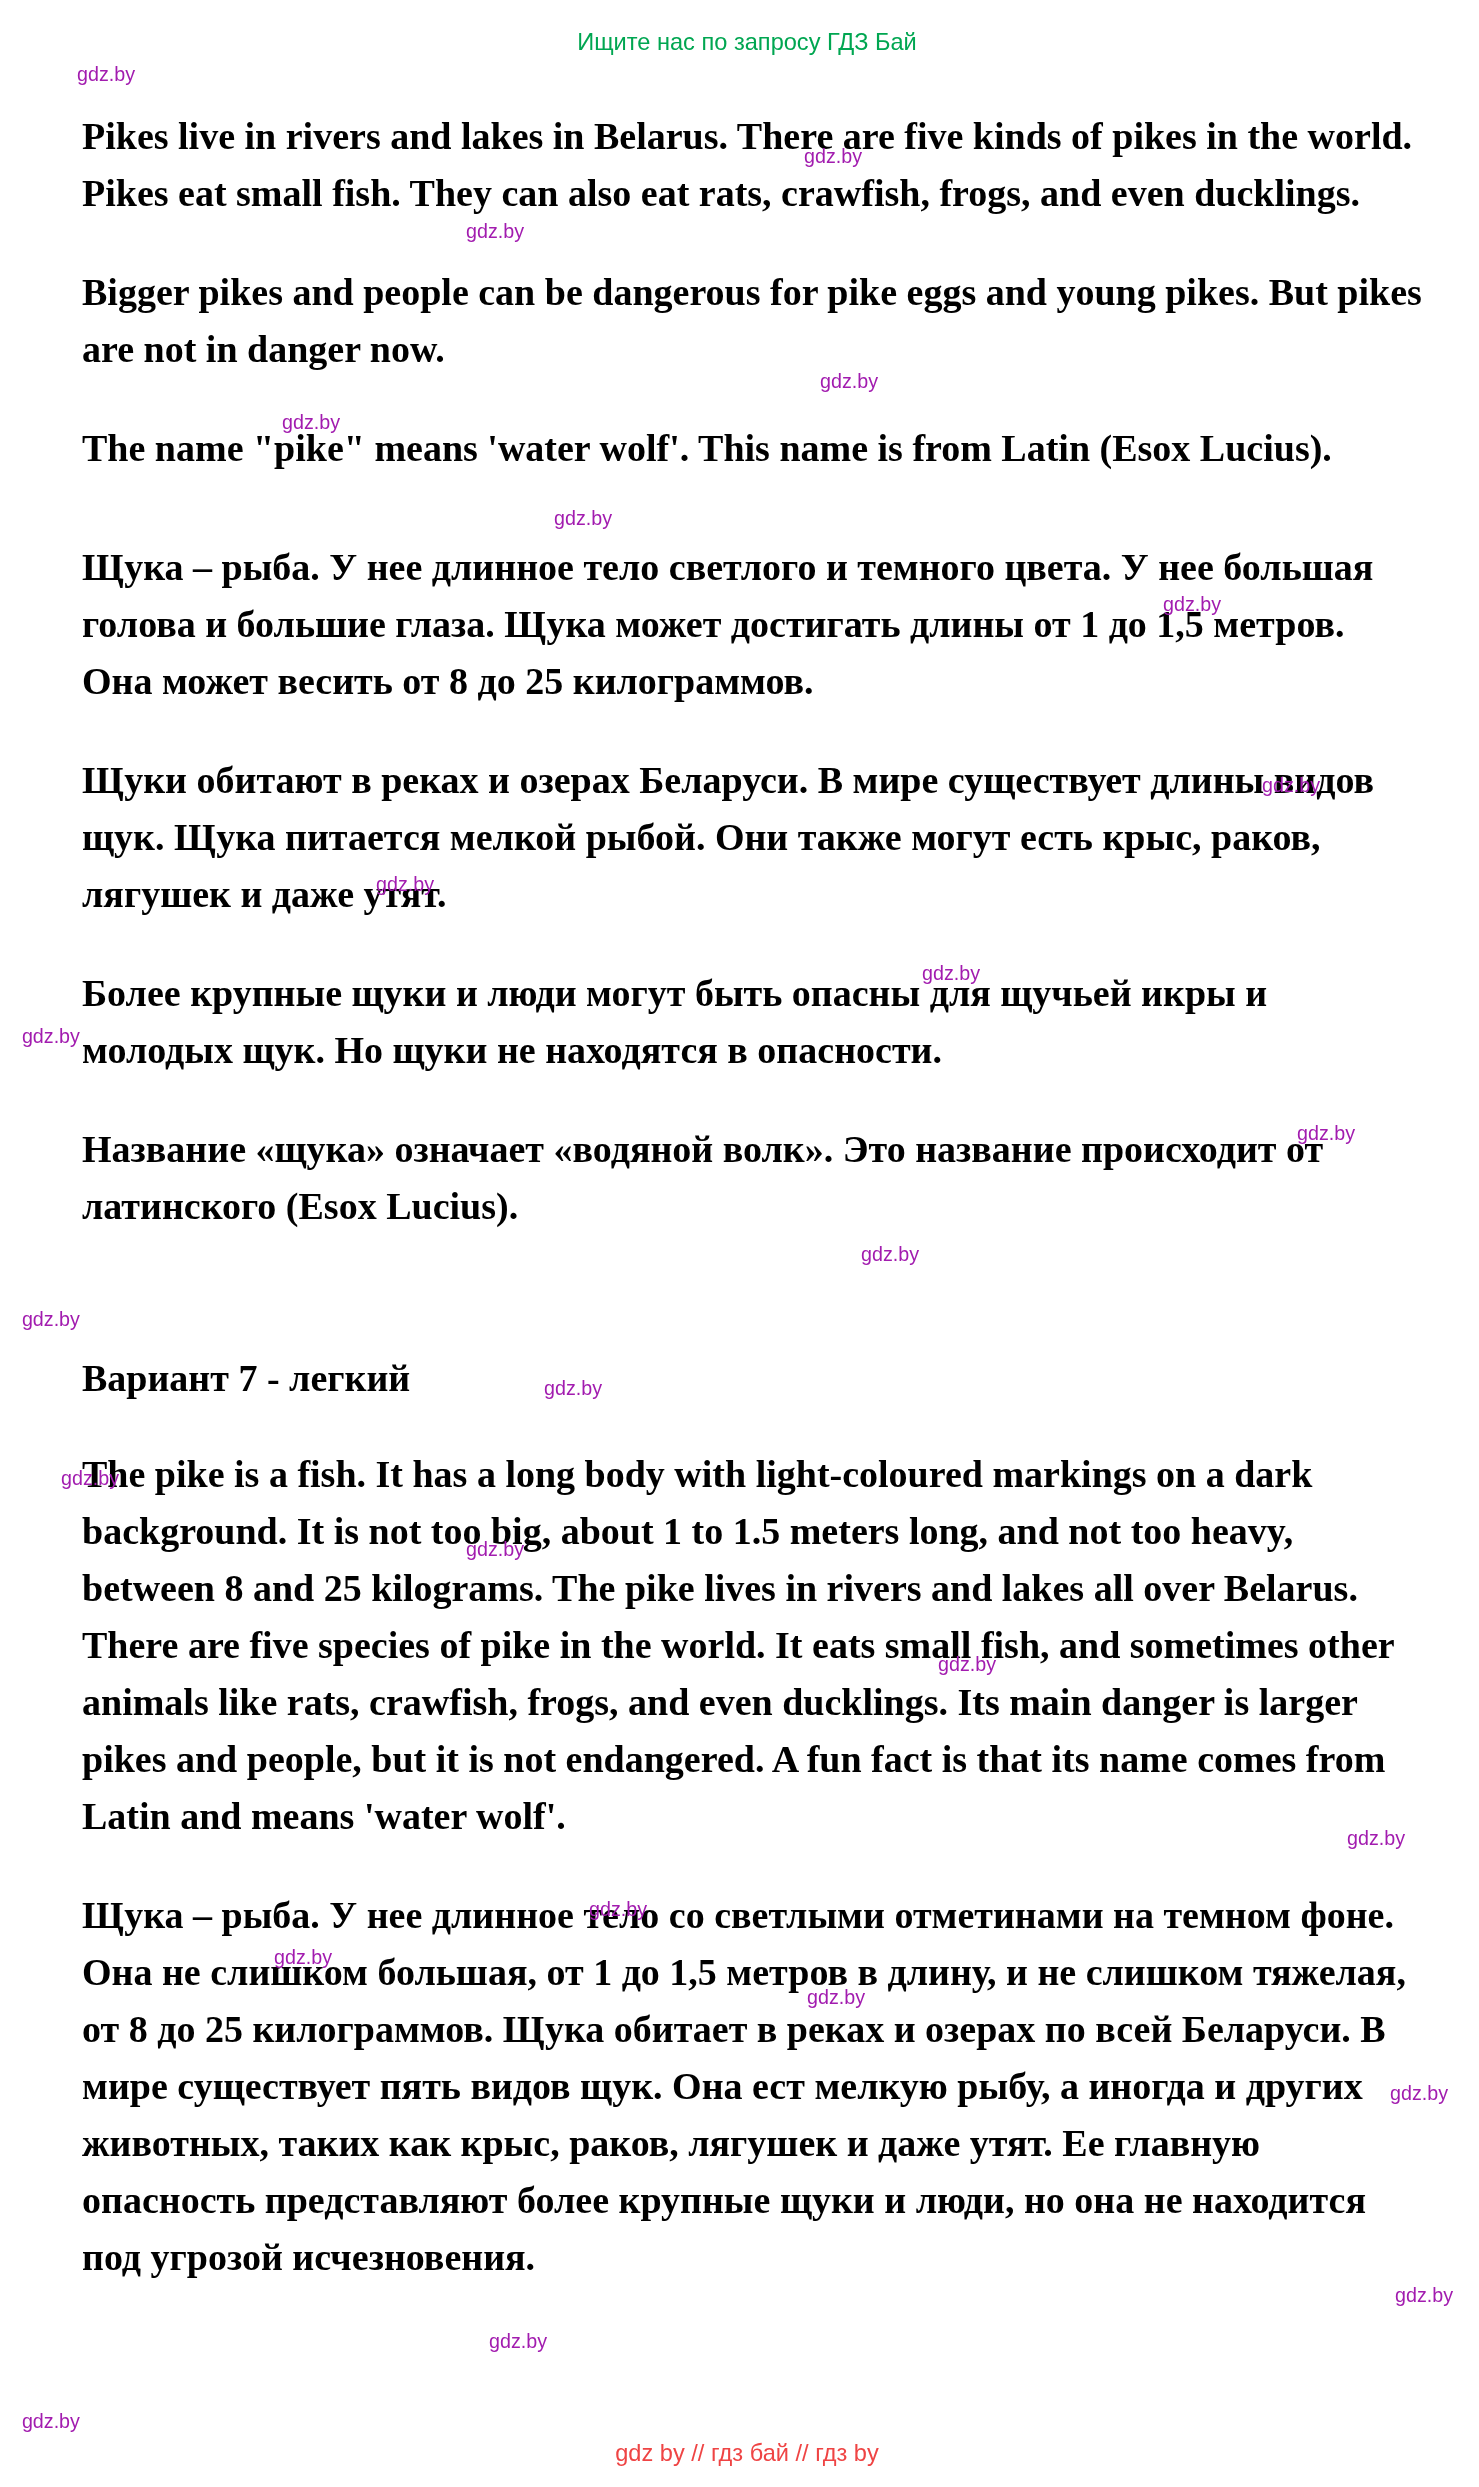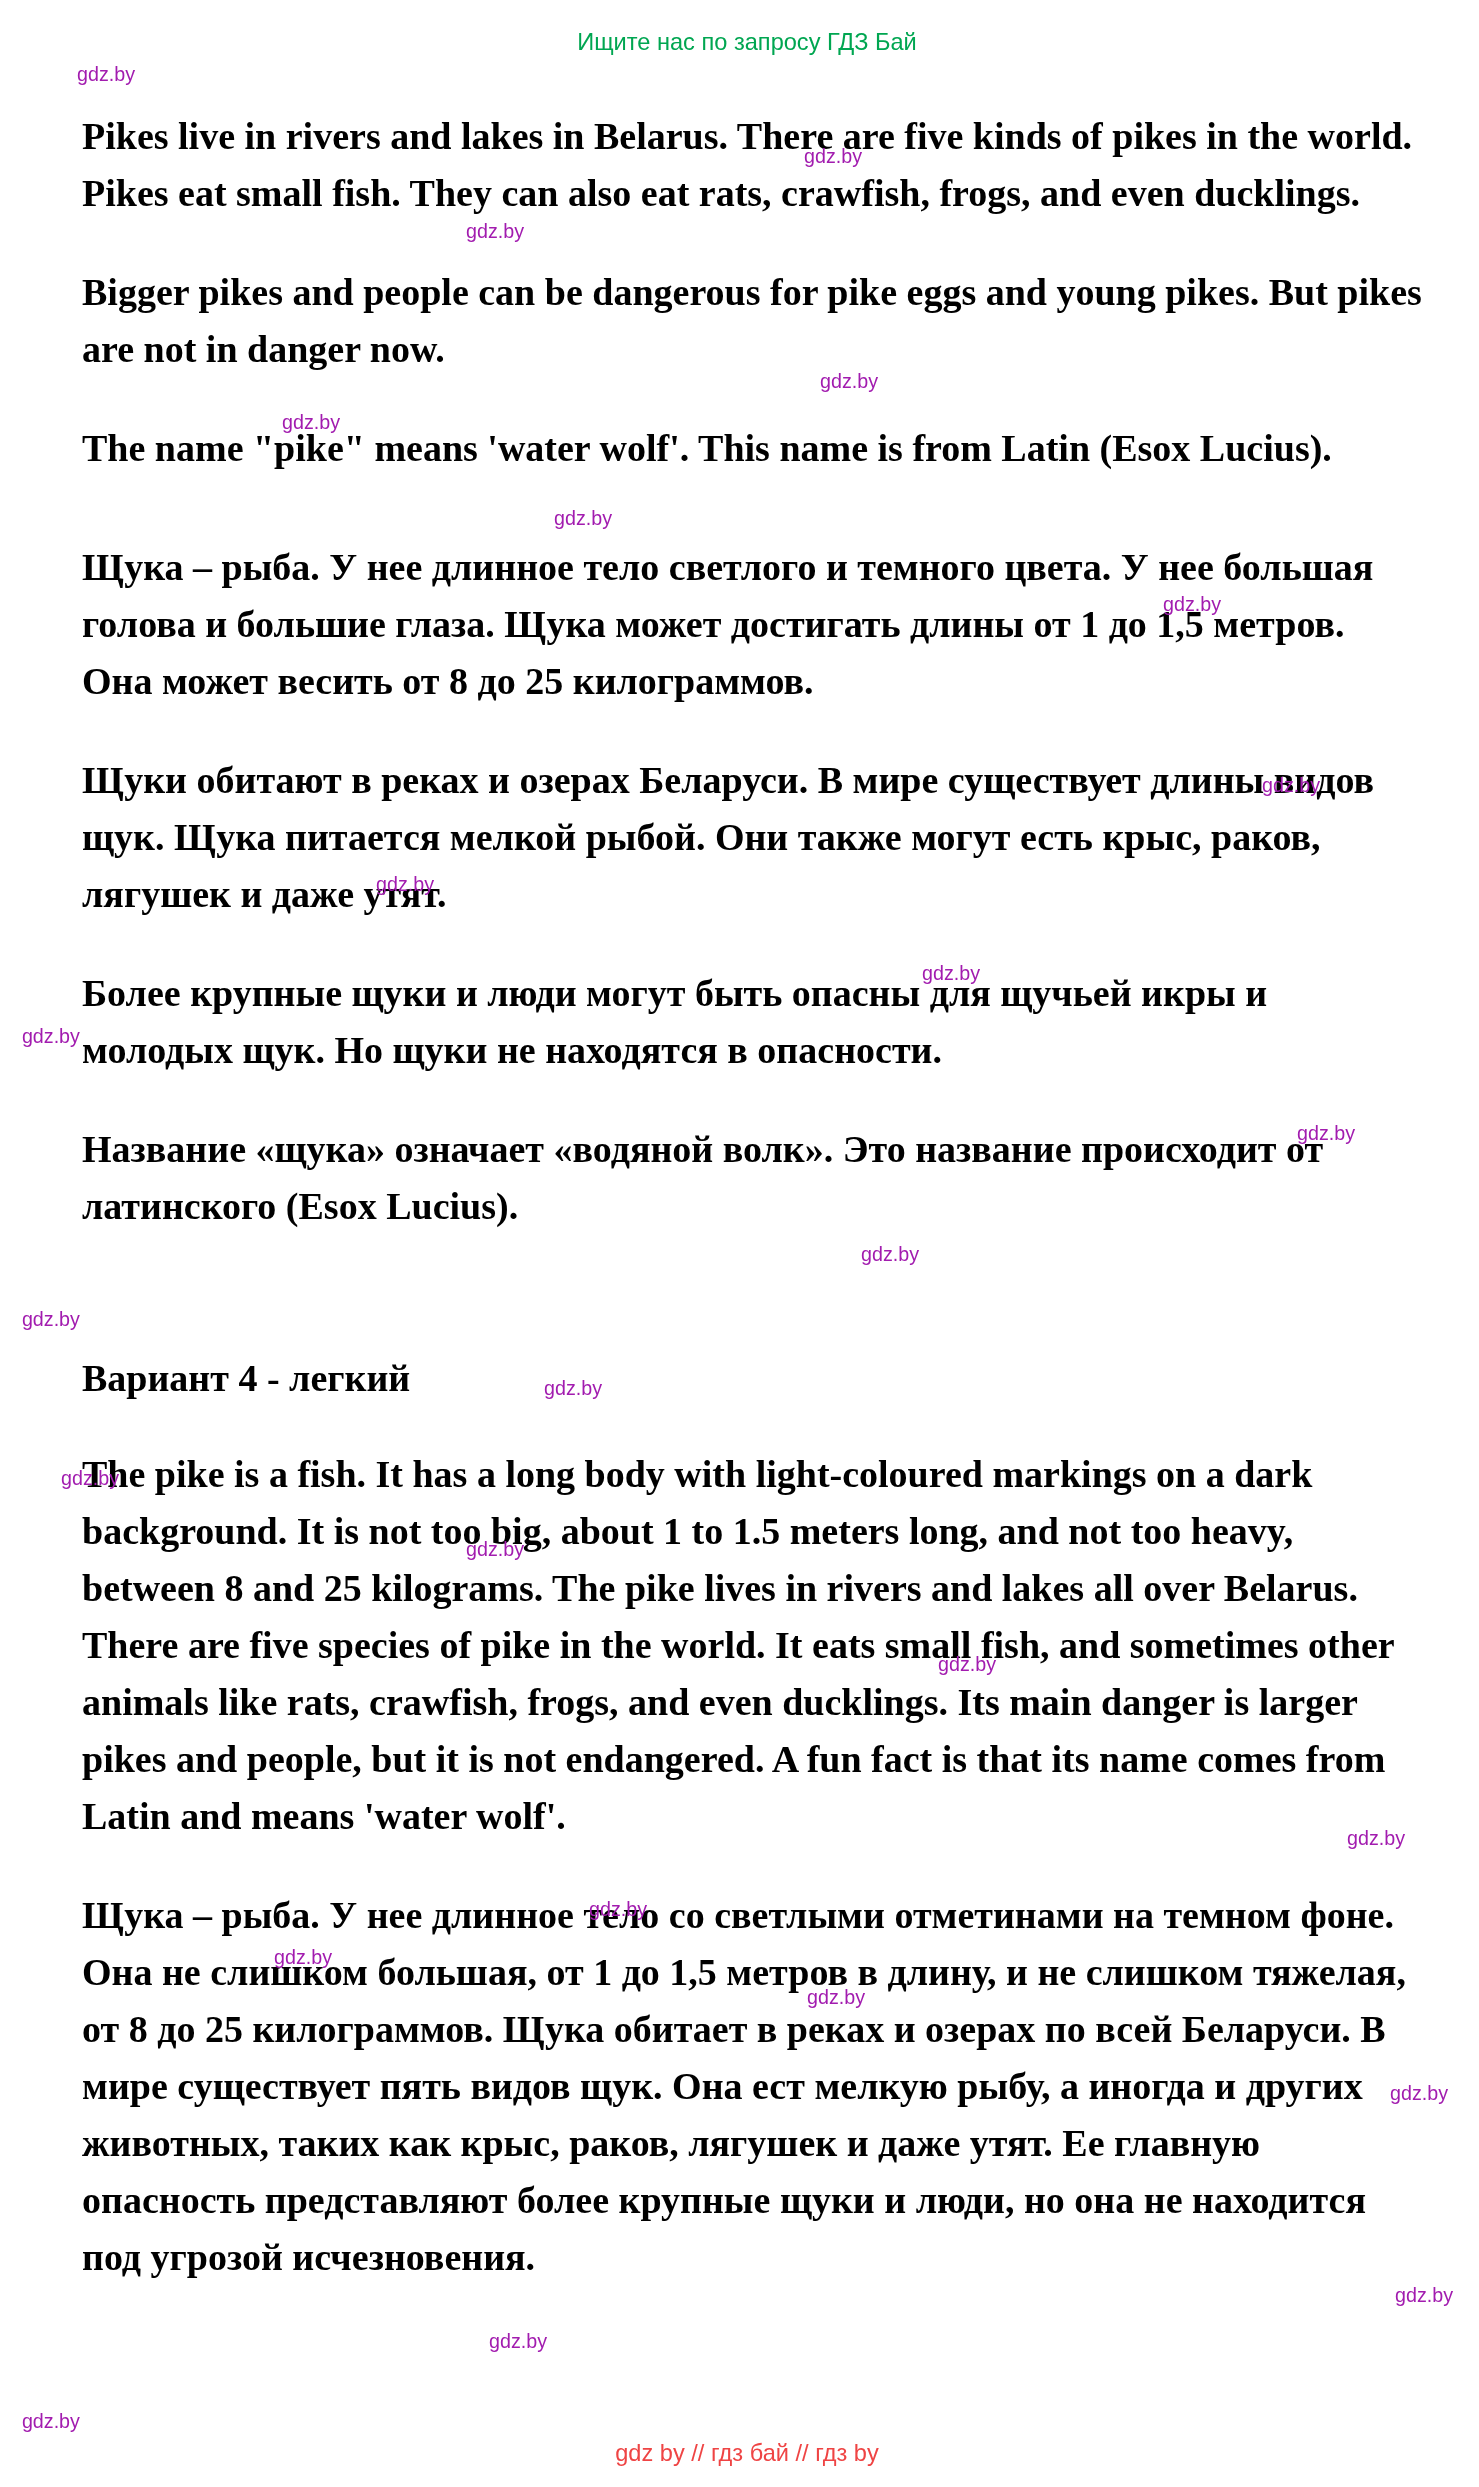--- a/index.html
+++ b/index.html
@@ -81,21 +81,21 @@
     <p class="para">The name "pike" means 'water wolf'. This name is from Latin (Esox Lucius).</p>
 
     <p class="para first-ru">Щука – рыба. У нее длинное тело светлого и темного цвета. У нее большая голова и большие глаза. Щука может достигать длины от 1 до 1,5 метров. Она может весить от 8 до 25 килограммов.</p>
 
     <p class="para">Щуки обитают в реках и озерах Беларуси. В мире существует длины видов щук. Щука питается мелкой рыбой. Они также могут есть крыс, раков, лягушек и даже утят.</p>
 
     <p class="para">Более крупные щуки и люди могут быть опасны для щучьей икры и молодых щук. Но щуки не находятся в опасности.</p>
 
     <p class="para">Название «щука» означает «водяной волк». Это название происходит от латинского (Esox Lucius).</p>
 
-    <h2 class="variant-heading">Вариант 4 - легкий</h2>
+    <h2 class="variant-heading">Вариант 7 - легкий</h2>
 
     <p class="para">The pike is a fish. It has a long body with light-coloured markings on a dark background. It is not too big, about 1 to 1.5 meters long, and not too heavy, between 8 and 25 kilograms. The pike lives in rivers and lakes all over Belarus. There are five species of pike in the world. It eats small fish, and sometimes other animals like rats, crawfish, frogs, and even ducklings. Its main danger is larger pikes and people, but it is not endangered. A fun fact is that its name comes from Latin and means 'water wolf'.</p>
 
     <p class="para ru-long">Щука – рыба. У нее длинное тело со светлыми отметинами на темном фоне. Она не слишком большая, от 1 до 1,5 метров в длину, и не слишком тяжелая, от 8 до 25 килограммов. Щука обитает в реках и озерах по всей Беларуси. В мире существует пять видов щук. Она ест мелкую рыбу, а иногда и других животных, таких как крыс, раков, лягушек и даже утят. Ее главную опасность представляют более крупные щуки и люди, но она не находится под угрозой исчезновения.</p>
 
   </div>
 
   <div class="wm-layer" id="watermark-layer">
       <span class="wm" style="left: 63px; top: 49px;">gdz.by</span>
       <span class="wm" style="left: 790px; top: 131px;">gdz.by</span>

